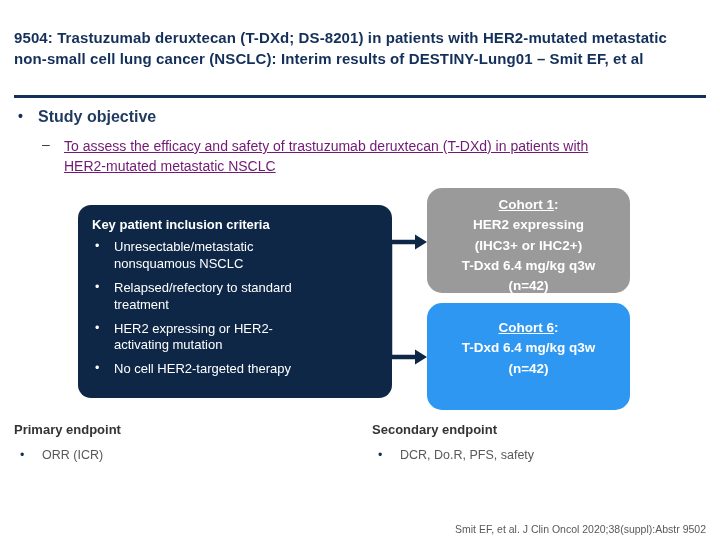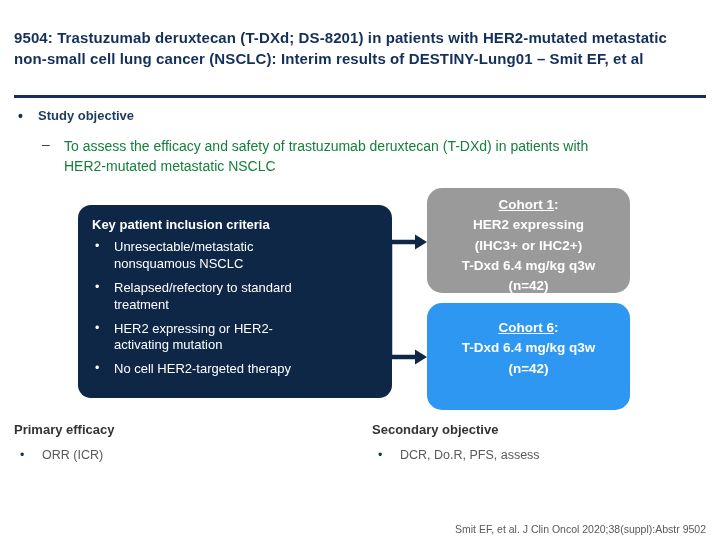--- a/index.html
+++ b/index.html
@@ -12,24 +12,24 @@
     position:absolute;left:14px;top:27px;width:672px;
     font-size:15px;font-weight:bold;color:#14305A;line-height:1.4;
     letter-spacing:.1px;
   }
   .title-rule{
     position:absolute;left:14px;top:95px;width:692px;height:3px;background:#14305A;
   }
   
   .obj-head-row{position:absolute;left:18px;top:108px;display:flex;}
   .obj-bullet{width:20px;font-size:14px;color:#14305A;font-weight:bold;}
-  .obj-head{font-size:13px;font-weight:bold;color:#1E3A5F;}
+  .obj-head{font-size:16px;font-weight:bold;color:#1E3A5F;}
   .obj-sub-row{position:absolute;left:42px;top:136px;display:flex;}
   .obj-dash{width:22px;font-size:14px;color:#3F3F3F;}
-  .obj-text{font-size:14px;color:#15803d;max-width:545px;line-height:1.45;}
+  .obj-text{font-size:14px;color:#701a75;max-width:545px;line-height:1.45;text-decoration:underline;}
   
   .criteria-box{
     position:absolute;left:78px;top:205px;width:314px;height:193px;box-sizing:border-box;
     background:#0E2747;border-radius:13px;padding:12px 12px 10px 14px;color:#ffffff;
   }
   .criteria-head{font-size:13px;font-weight:bold;margin-bottom:7px;}
   .criteria-item{display:flex;margin-top:7px;}
   .criteria-item .cb{width:19px;flex:none;font-size:12.5px;padding-left:3px;}
   .criteria-item .ct{font-size:13px;line-height:1.3;max-width:212px;}
   
@@ -105,27 +105,27 @@
     <div>T-Dxd 6.4 mg/kg q3w</div>
     <div>(n=42)</div>
   </div>
 
   <div class="cohort cohort-2" style="background:#2E97F2;">
     <div><span class="cohort-label">Cohort 6</span><span>:</span></div>
     <div>T-Dxd 6.4 mg/kg q3w</div>
     <div>(n=42)</div>
   </div>
 
-  <div class="ep-head ep-primary-head">Primary efficacy</div>
+  <div class="ep-head ep-primary-head">Primary endpoint</div>
   <div class="ep-item ep-primary-item">
     <span class="eb">•</span>
     <span>ORR (ICR)</span>
   </div>
 
-  <div class="ep-head ep-secondary-head">Secondary objective</div>
+  <div class="ep-head ep-secondary-head">Secondary endpoint</div>
   <div class="ep-item ep-secondary-item">
     <span class="eb">•</span>
-    <span>DCR, Do.R, PFS, assess</span>
+    <span>DCR, Do.R, PFS, safety</span>
   </div>
 
   <div class="citation">Smit EF, et al. J Clin Oncol 2020;38(suppl):Abstr 9502</div>
 
 </div>
 
 </body></html>

